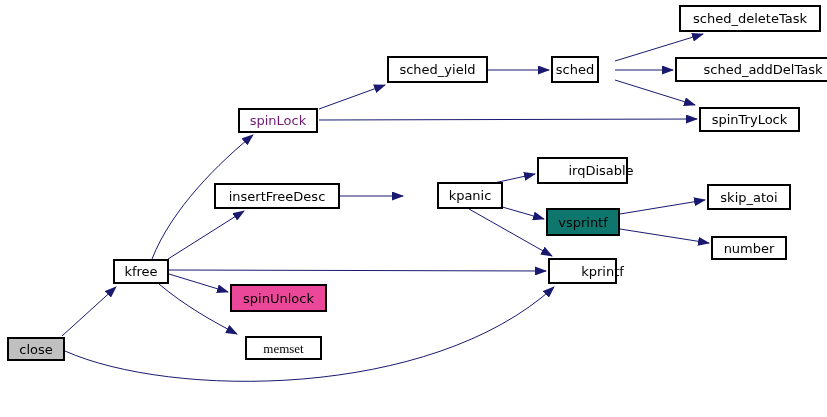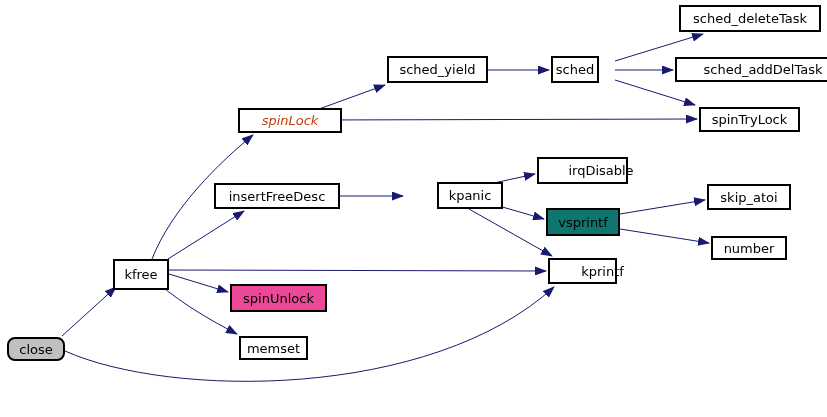--- a/index.html
+++ b/index.html
@@ -32,21 +32,20 @@
     align-items: center;
     justify-content: center;
     font-size: 13px;
     line-height: 1;
     white-space: nowrap;
     cursor: pointer;
   }
   .node.root {
     background: #c0c0c0;
     cursor: default;
-    border-radius: 8px;
   }
   .edge {
     fill: none;
     stroke-width: 1;
   }
 </style>
 </head>
 <body>
 
 <div class="canvas">
@@ -75,24 +74,24 @@
         <path d="M 471 198 L 544 219" class="edge" stroke="#191970" marker-end="url(#arrowhead)"></path>
         <path d="M 469 209 L 552 256" class="edge" stroke="#191970" marker-end="url(#arrowhead)"></path>
         <path d="M 620 214 L 705 200" class="edge" stroke="#191970" marker-end="url(#arrowhead)"></path>
         <path d="M 620 229 L 709 243" class="edge" stroke="#191970" marker-end="url(#arrowhead)"></path>
       </g>
   </svg>
   <div id="node-group">
       <div class="node root" style="left: 7px; top: 337px; width: 58px; height: 24px; border-color: rgb(0, 0, 0); background: rgb(192, 192, 192); color: rgb(0, 0, 0);">
         <span>close</span>
       </div>
-      <div class="node" style="left: 113px; top: 259px; width: 56px; height: 31px; border-color: rgb(0, 0, 0); background: rgb(255, 255, 255); color: rgb(0, 0, 0);">
+      <div class="node" style="left: 113px; top: 259px; width: 56px; height: 25px; border-color: rgb(0, 0, 0); background: rgb(255, 255, 255); color: rgb(0, 0, 0);">
         <span>kfree</span>
       </div>
-      <div class="node" style="left: 238px; top: 108px; width: 104px; height: 25px; border-color: rgb(0, 0, 0); background: rgb(255, 255, 255); color: #c2410c; font-style: italic;">
+      <div class="node" style="left: 238px; top: 108px; width: 80px; height: 25px; border-color: rgb(0, 0, 0); background: rgb(255, 255, 255); color: #701a75;">
         <span>spinLock</span>
       </div>
       <div class="node" style="left: 387px; top: 56px; width: 101px; height: 27px; border-color: rgb(0, 0, 0); background: rgb(255, 255, 255); color: rgb(0, 0, 0);">
         <span>sched_yield</span>
       </div>
       <div class="node" style="left: 551px; top: 56px; width: 48px; height: 27px; border-color: rgb(0, 0, 0); background: rgb(255, 255, 255); color: rgb(0, 0, 0);">
         <span>sched</span>
       </div>
       <div class="node" style="left: 679px; top: 5px; width: 142px; height: 27px; border-color: rgb(0, 0, 0); background: rgb(255, 255, 255); color: rgb(0, 0, 0);">
         <span>sched_deleteTask</span>
@@ -120,17 +119,17 @@
       </div>
       <div class="node" style="left: 711px; top: 236px; width: 76px; height: 24px; border-color: rgb(0, 0, 0); background: rgb(255, 255, 255); color: rgb(0, 0, 0);">
         <span>number</span>
       </div>
       <div class="node" style="left: 548px; top: 258px; width: 69px; height: 26px; border-color: rgb(0, 0, 0); background: rgb(255, 255, 255); color: rgb(0, 0, 0); padding-left: 40px;">
         <span>kprintf</span>
       </div>
       <div class="node" style="left: 230px; top: 284px; width: 97px; height: 28px; border-color: rgb(0, 0, 0); background: #ec4899; color: rgb(0, 0, 0);">
         <span>spinUnlock</span>
       </div>
-      <div class="node" style="left: 239px; top: 336px; width: 69px; height: 24px; border-color: rgb(0, 0, 0); background: rgb(255, 255, 255); color: rgb(0, 0, 0);">
+      <div class="node" style="left: 245px; top: 336px; width: 77px; height: 24px; border-color: rgb(0, 0, 0); background: rgb(255, 255, 255); color: rgb(0, 0, 0); font-family: Liberation Serif, serif;">
         <span>memset</span>
       </div>
     </div>
 </div>
 
 </body></html>

